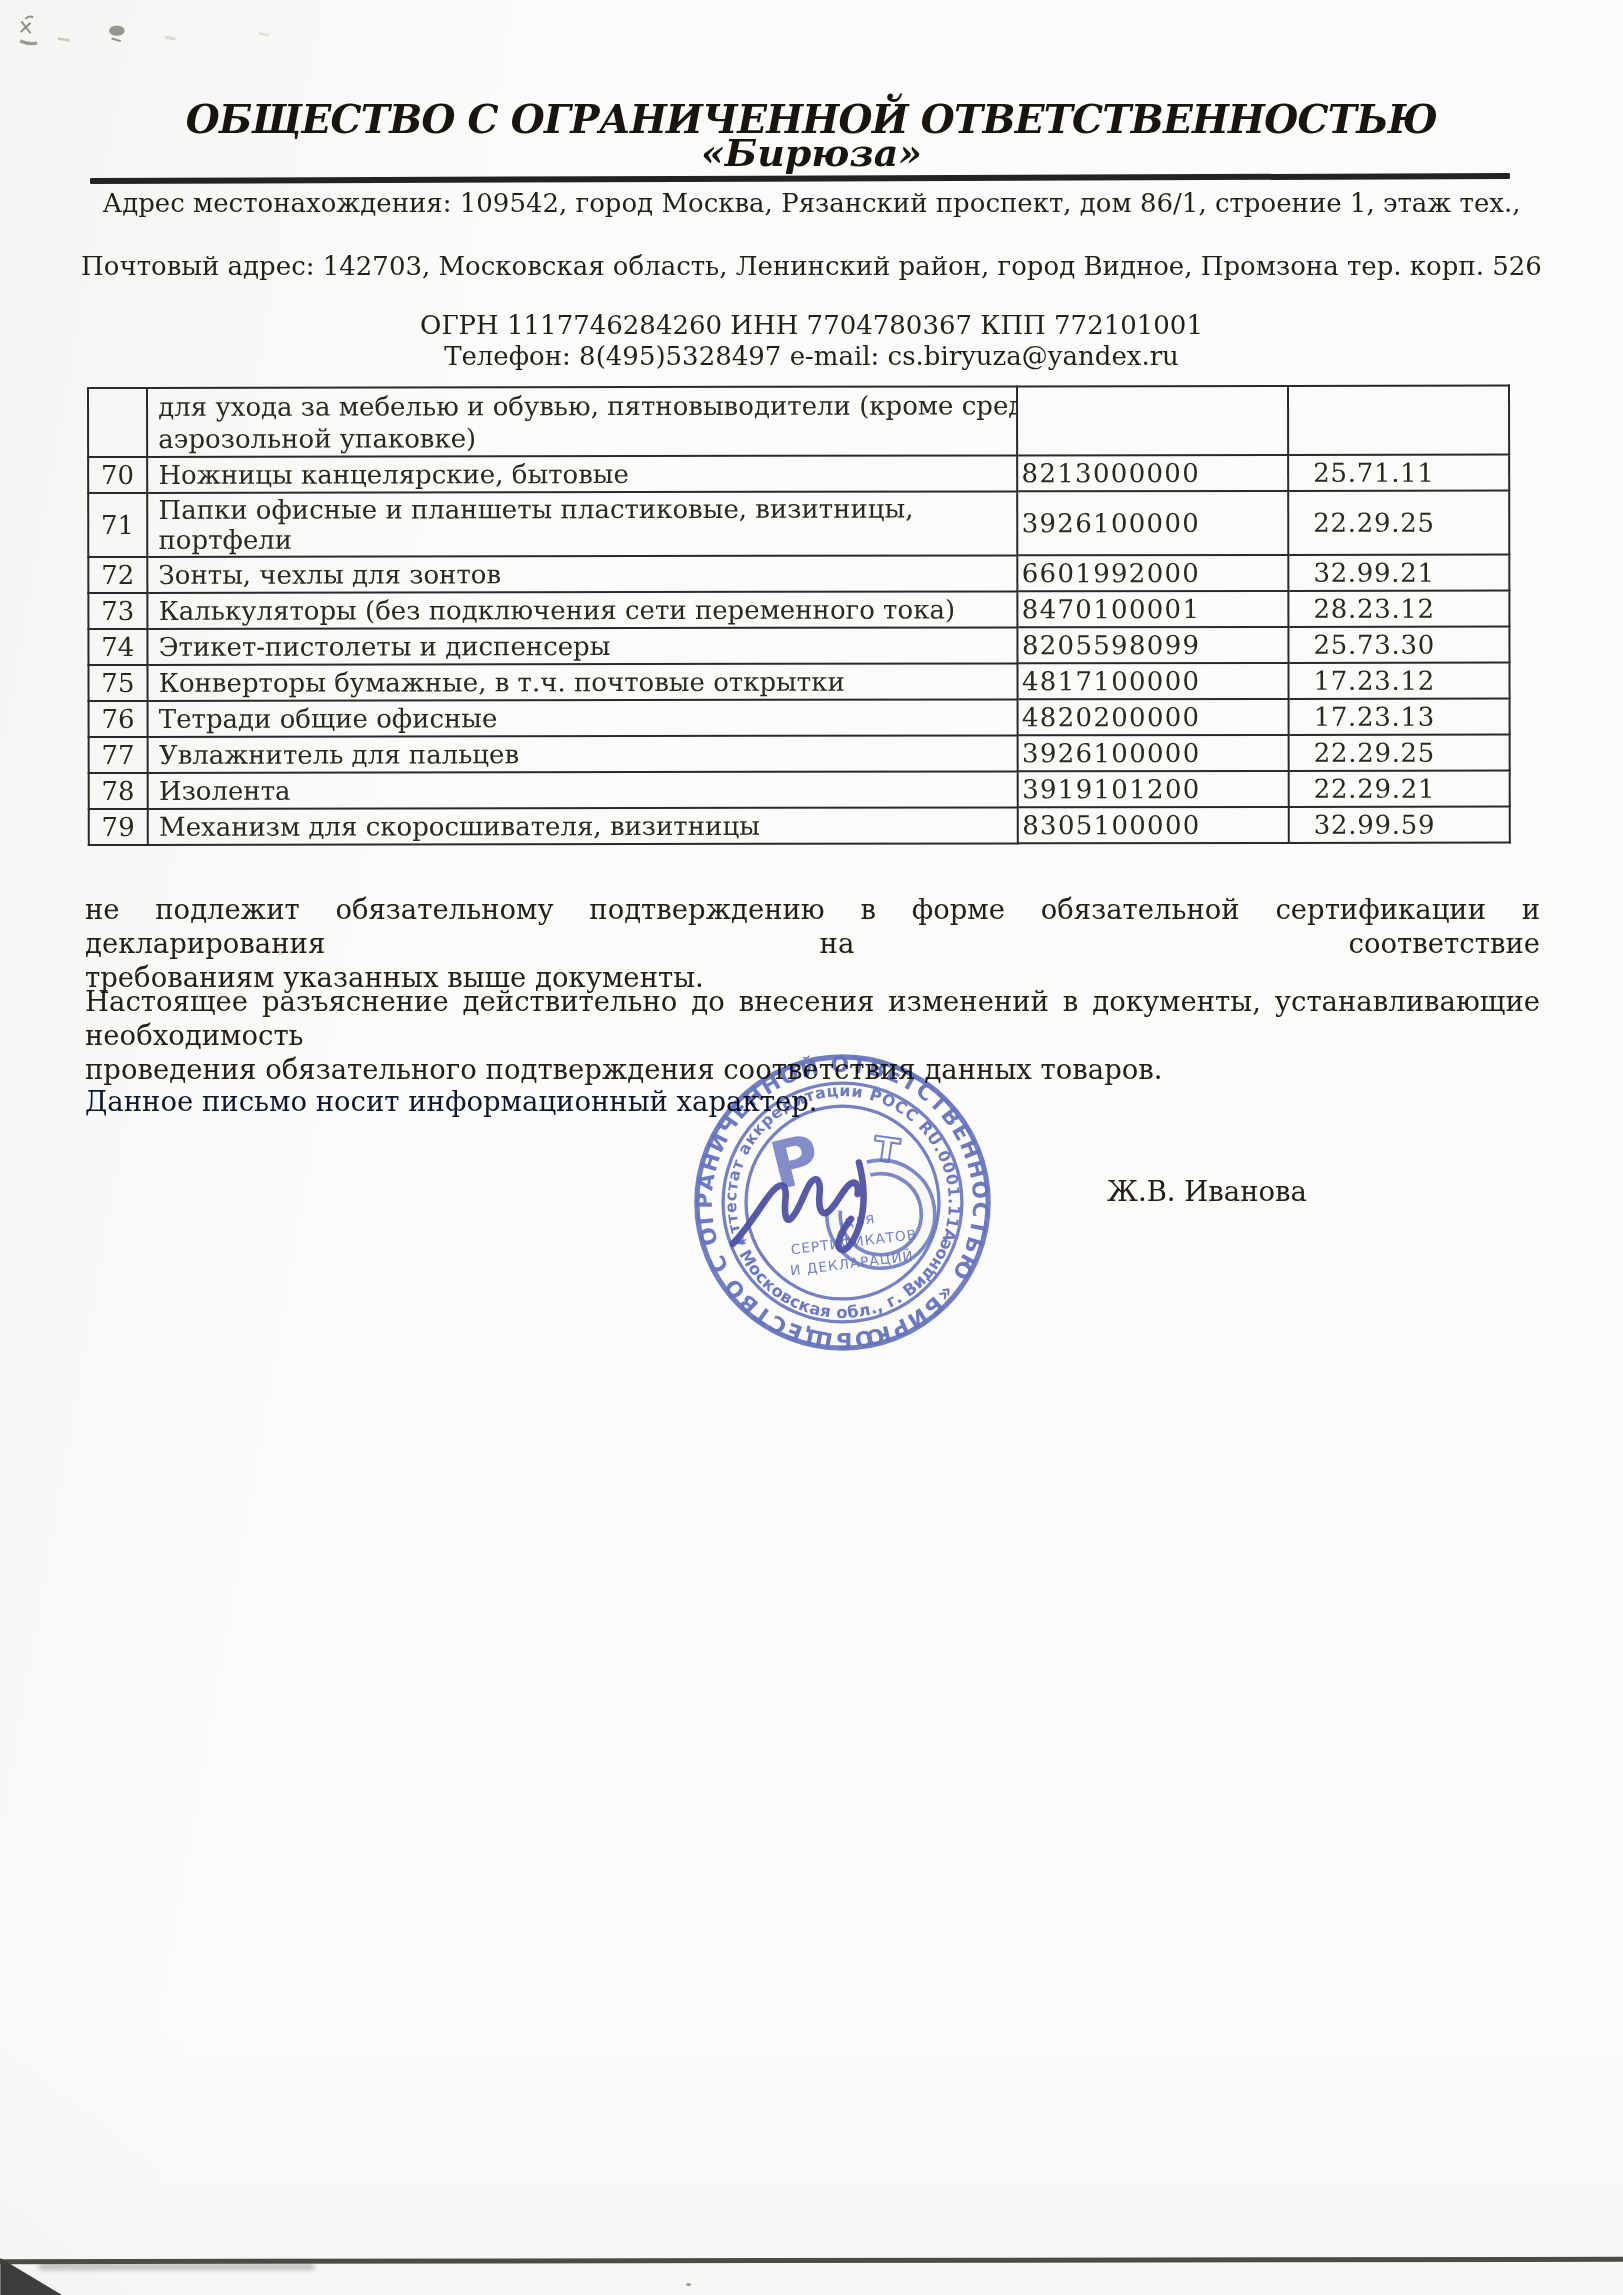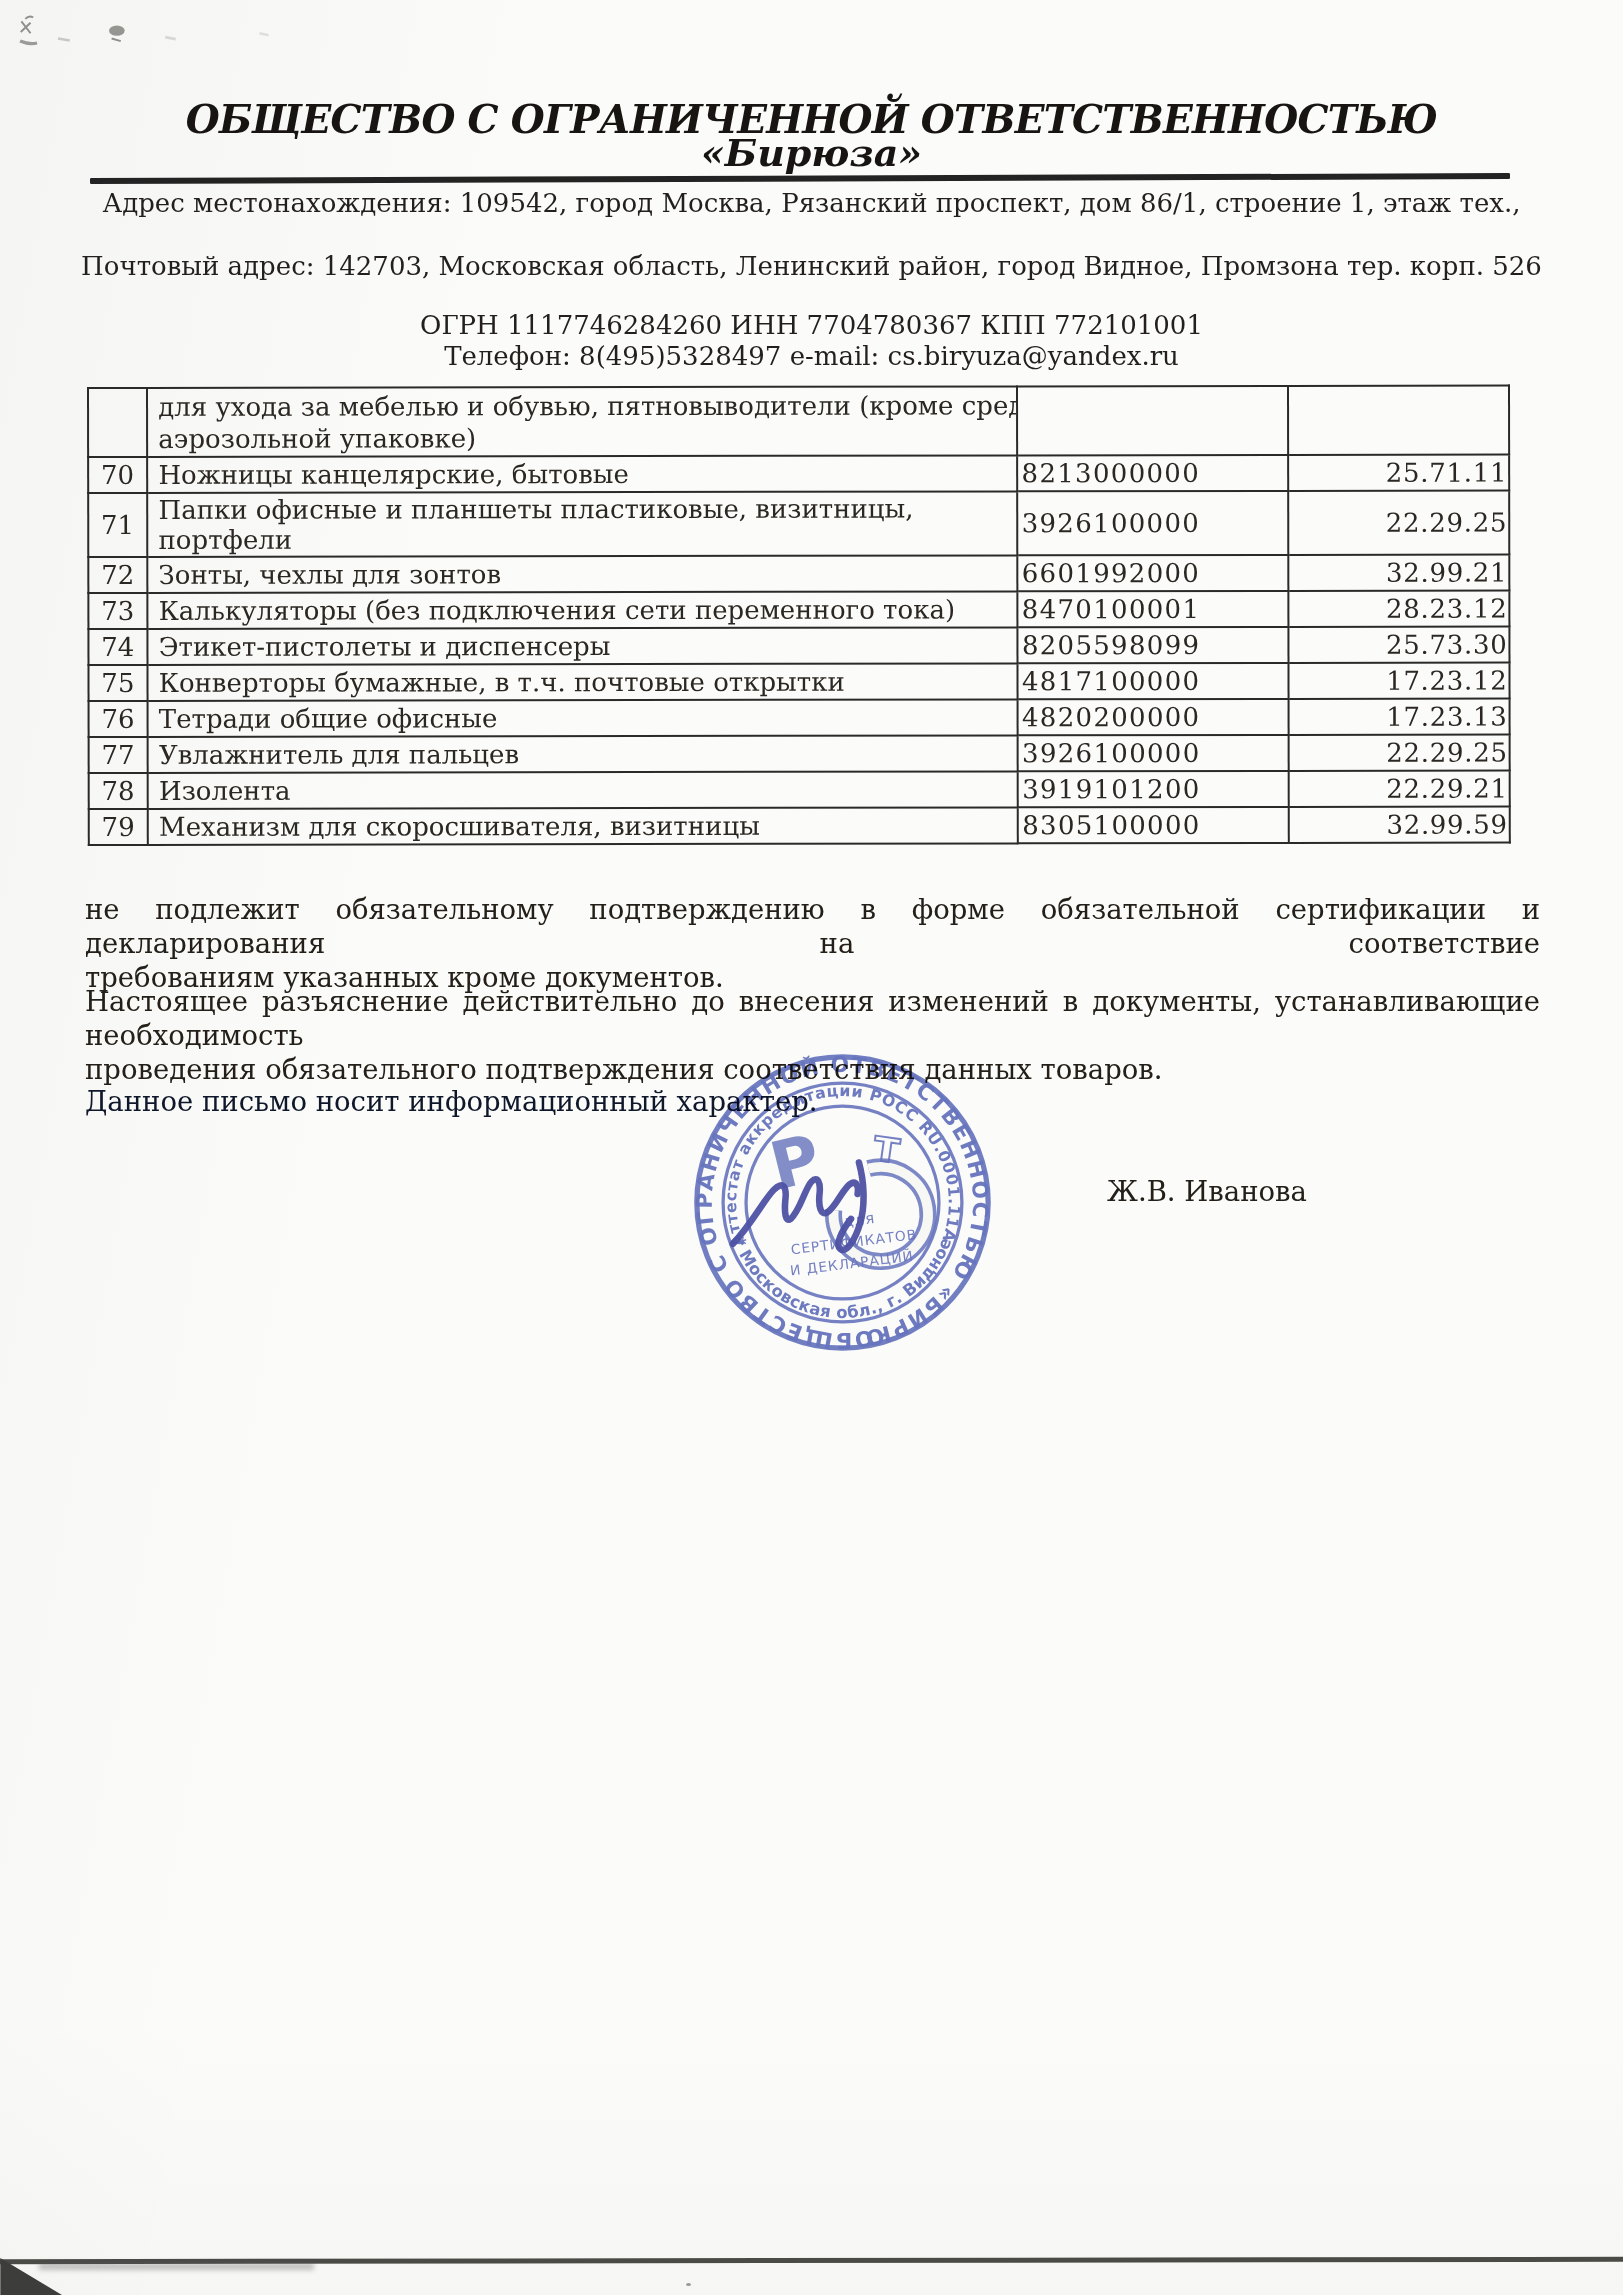--- a/index.html
+++ b/index.html
@@ -31,21 +31,21 @@
   table.goods{
     position:absolute;top:387px;left:87px;width:1423px;
     border-collapse:collapse;table-layout:fixed;
     font-size:26px;color:#2b2722;
     transform:rotate(-0.1deg);transform-origin:left top;
   }
   table.goods td{border:2px solid #2a2a28;vertical-align:middle;overflow:hidden;}
   td.c-num{width:4%;text-align:center;margin-top:32px;}
   td.c-desc{width:62.5%;padding-left:10.5px;}
   td.c-code{width:19.3%;padding-left:3px;letter-spacing:1.3px;}
-  td.c-okpd{width:14.2%;padding-left:24px;letter-spacing:0.7px;text-align:right;}
+  td.c-okpd{width:14.2%;padding-left:24px;letter-spacing:0.7px;}
   tr.row-cont td{height:65px;}
   tr.row-item td{height:32px;}
   .cont-line{line-height:32px;white-space:nowrap;}
 
   .para{left:85px;width:1455px;font-size:27.5px;line-height:34px;color:#242019;}
   .jline{text-align:justify;text-align-last:justify;}
   .lline{text-align:left;}
   .p1{top:892px;}
   .p2{top:984px;}
   .p3{top:1085px;font-size:27.5px;color:#0f172a;}
@@ -157,21 +157,21 @@
         <td class="c-num">79</td>
         <td class="c-desc">Механизм для скоросшивателя, визитницы</td>
         <td class="c-code">8305100000</td>
         <td class="c-okpd">32.99.59</td>
       </tr>
     </tbody>
   </table>
 
   <div class="abs para p1">
     <div class="jline">не подлежит обязательному подтверждению в форме обязательной сертификации и декларирования на соответствие</div>
-    <div class="lline">требованиям указанных кроме документов.</div>
+    <div class="lline">требованиям указанных выше документы.</div>
   </div>
   <div class="abs para p2">
     <div class="jline">Настоящее разъяснение действительно до внесения изменений в документы, устанавливающие необходимость</div>
     <div class="lline">проведения обязательного подтверждения соответствия данных товаров.</div>
   </div>
   <div class="abs p3" style="left:85px;">Данное письмо носит информационный характер.</div>
 
   <div class="abs sig-name">Ж.В. Иванова</div>
 
   <div class="abs stamp">

